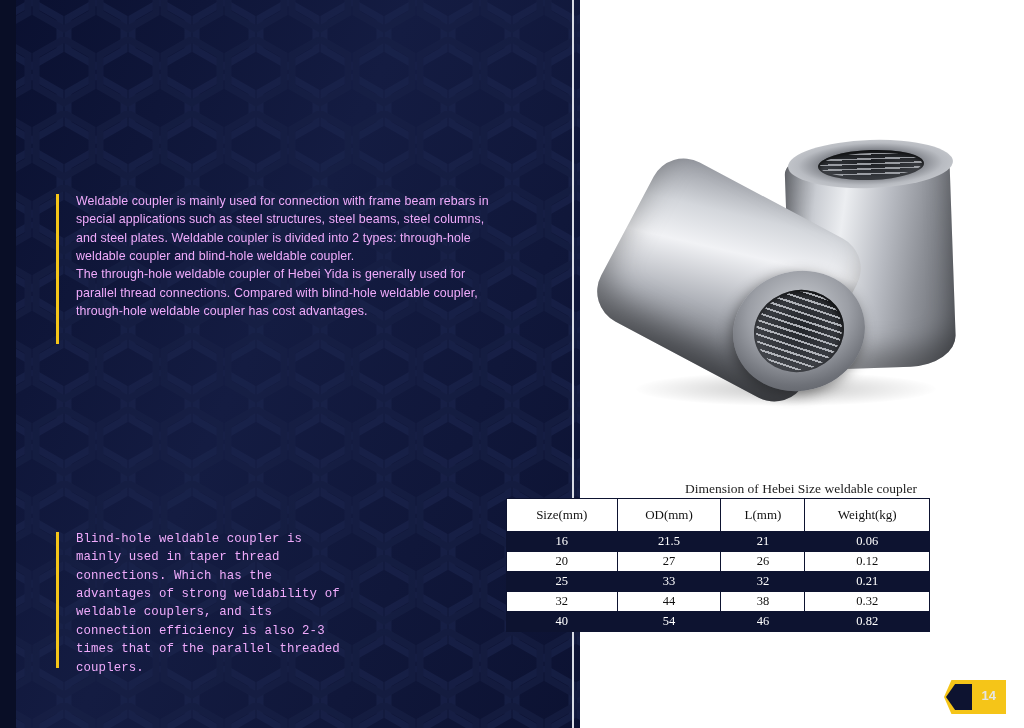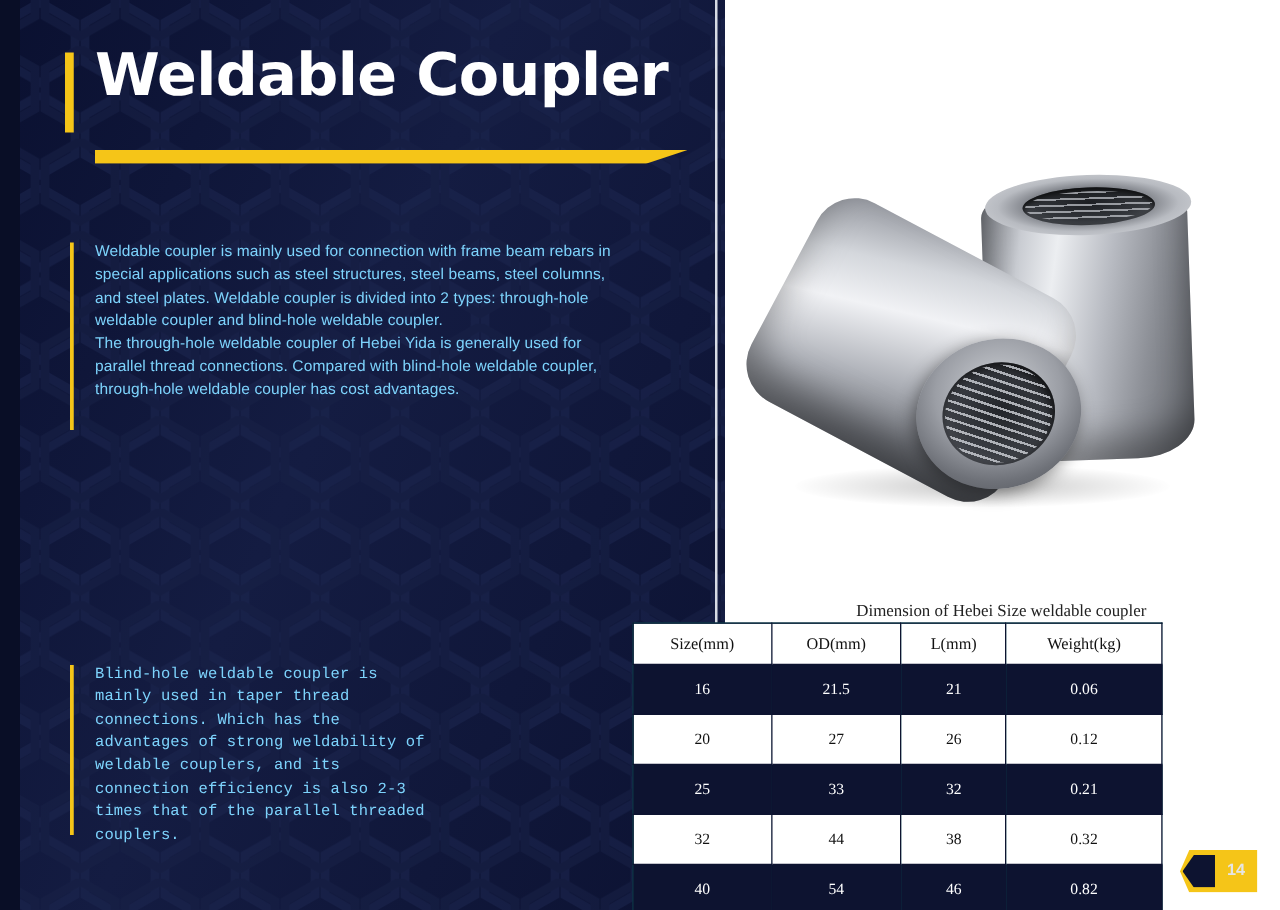--- a/index.html
+++ b/index.html
@@ -75,21 +75,21 @@
     position: absolute;
     left: 24px; top: 84px;
     width: 474px; height: 11px;
     background: #f5c518;
     clip-path: polygon(0 0, 100% 0, 93% 100%, 0% 100%);
   }
 
   
   .para {
     position: absolute;
-    color: #7dd3fc;
+    color: #f0abfc;
     font-size: 12.4px;
     line-height: 1.48;
     letter-spacing: 0.1px;
     font-family: "Liberation Sans", sans-serif;
   }
   .para .accent {
     position: absolute;
     left: -20px; top: 2px;
     width: 3px;
     background: #f5c518;
@@ -213,21 +213,21 @@
     background: #ffffff;
     color: #111;
     font-size: 13px;
     font-weight: normal;
     padding: 8px 4px;
     text-align: center;
     border: 1px solid #0d1330;
   }
   .dim-table td {
     font-size: 12.5px;
-    padding: 12px 4px;
+    padding: 2px 4px;
     text-align: center;
     border: 1px solid #0d1330;
   }
   .dim-table tr.dark td {
     background: #0d1330;
     color: #ffffff;
   }
   .dim-table tr.light td {
     background: #ffffff;
     color: #111111;
@@ -279,25 +279,20 @@
       </pattern>
     </defs>
     <rect x="0" y="0" width="580" height="728" fill="url(#hexp)"></rect>
     <rect x="0" y="0" width="580" height="728" fill="url(#hexp2)"></rect>
   </svg>
 
   <div class="edge-strip"></div>
   <div class="right-divider"></div>
   <div class="right-panel"></div>
 
-  <div class="title-block">
-    <div class="title-bar"></div>
-    <h1 class="page-title">Weldable Coupler</h1>
-    <div class="title-underline"></div>
-  </div>
 
   <div class="para" id="para1">
     <span class="accent"></span>
     <span style="white-space:pre-line;">Weldable coupler is mainly used for connection with frame beam rebars in special applications such as steel structures, steel beams, steel columns, and steel plates. Weldable coupler is divided into 2 types: through-hole weldable coupler and blind-hole weldable coupler.
 The through-hole weldable coupler of Hebei Yida is generally used for parallel thread connections. Compared with blind-hole weldable coupler, through-hole weldable coupler has cost advantages.</span>
   </div>
 
 
   <div class="para" id="para3">
     <span class="accent"></span>

